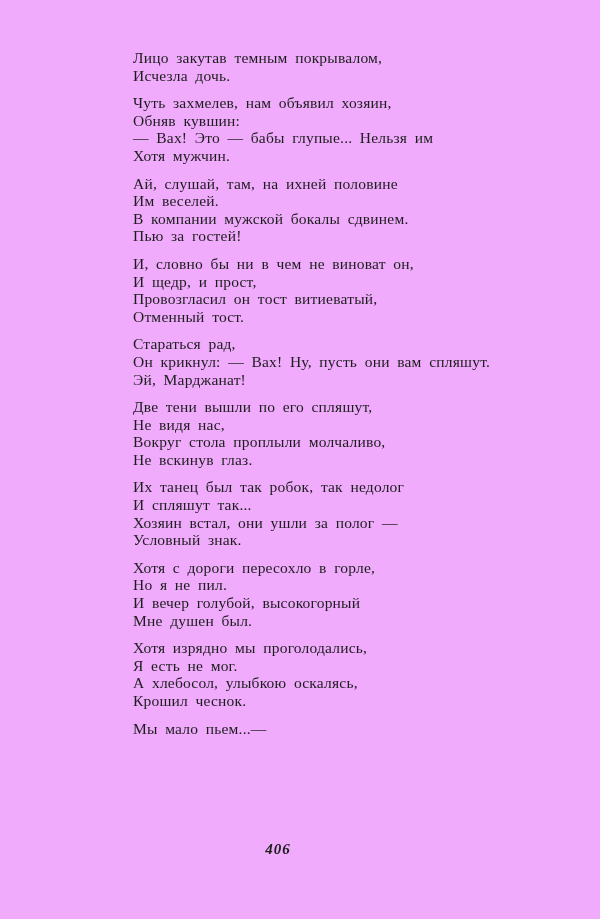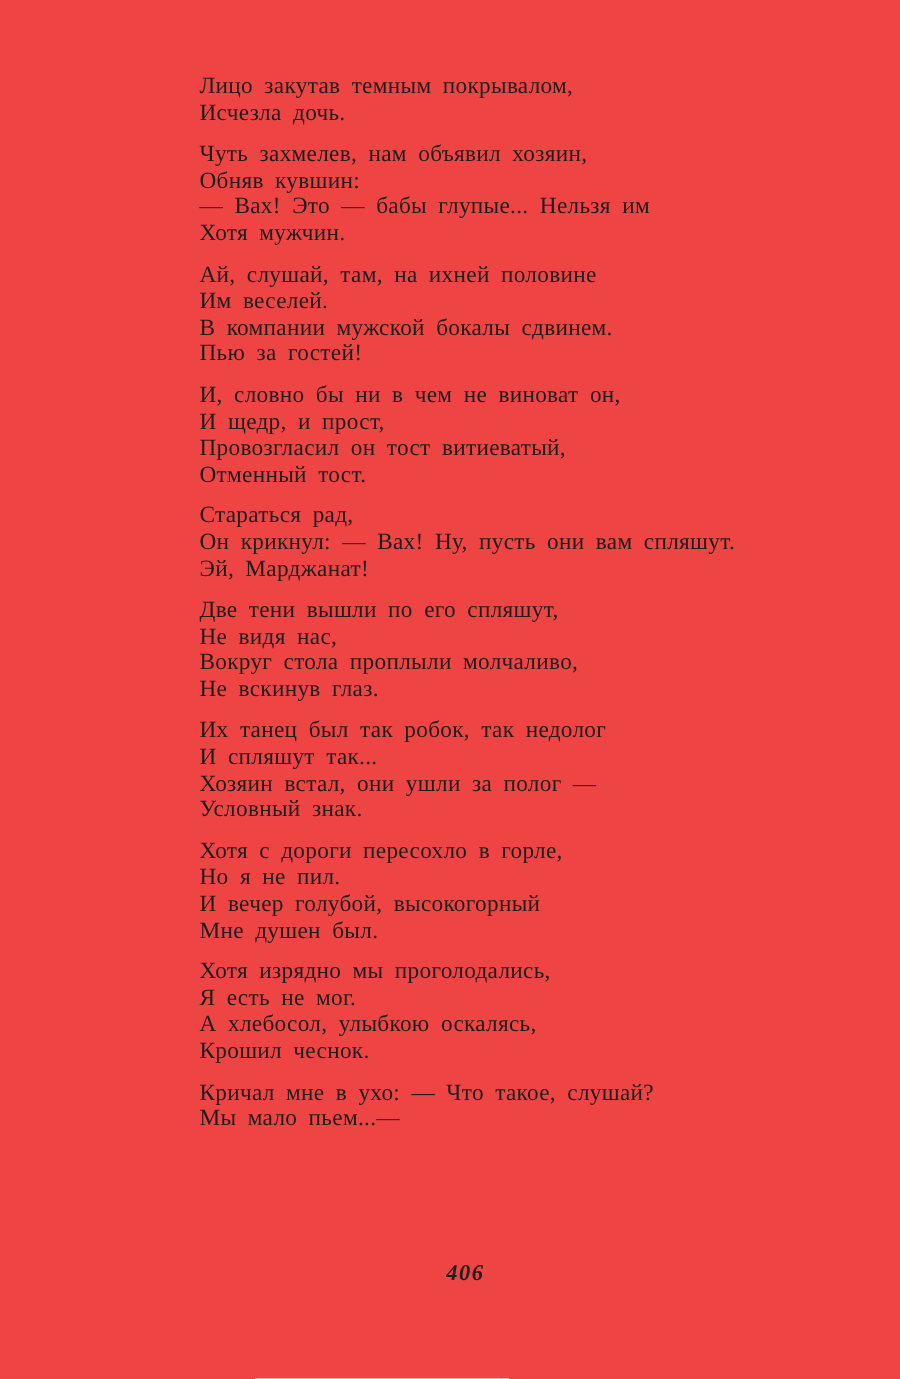--- a/index.html
+++ b/index.html
@@ -4,21 +4,21 @@
 <style>
   * { margin: 0; padding: 0; box-sizing: border-box; }
   html, body {
     width: 600px;
     background: #ffffff;
   }
   .page {
     position: relative;
     width: 600px;
     height: 919px;
-    background: #ef4444;
+    background: #f0abfc;
     font-family: "Liberation Serif", "DejaVu Serif", serif;
     color: #1d1d1d;
     overflow: hidden;
   }
   .text-block {
     position: absolute;
     left: 133px;
     top: 49px;
     width: 440px;
   }
@@ -30,21 +30,21 @@
     line-height: 17.6px;
     letter-spacing: 0.2px;
     word-spacing: 3.5px;
     white-space: nowrap;
   }
   .page-number {
     position: absolute;
     top: 841px;
     left: 233px;
     width: 90px;
-    text-align: right;
+    text-align: center;
     font-style: italic;
     font-weight: bold;
     font-size: 15px;
     letter-spacing: 1px;
     color: #1d1d1d;
   }
 </style>
 </head>
 <body>
 
@@ -106,20 +106,19 @@
     </div>
 
     <div class="stanza">
       <div class="line">Хотя изрядно мы проголодались,</div>
       <div class="line">Я есть не мог.</div>
       <div class="line">А хлебосол, улыбкою оскалясь,</div>
       <div class="line">Крошил чеснок.</div>
     </div>
 
     <div class="stanza">
-      <div class="line">Кричал мне в ухо: — Что такое, слушай?</div>
       <div class="line">Мы мало пьем...—</div>
     </div>
 
   </div>
 
   <div class="page-number">406</div>
 </div>
 
 </body></html>

